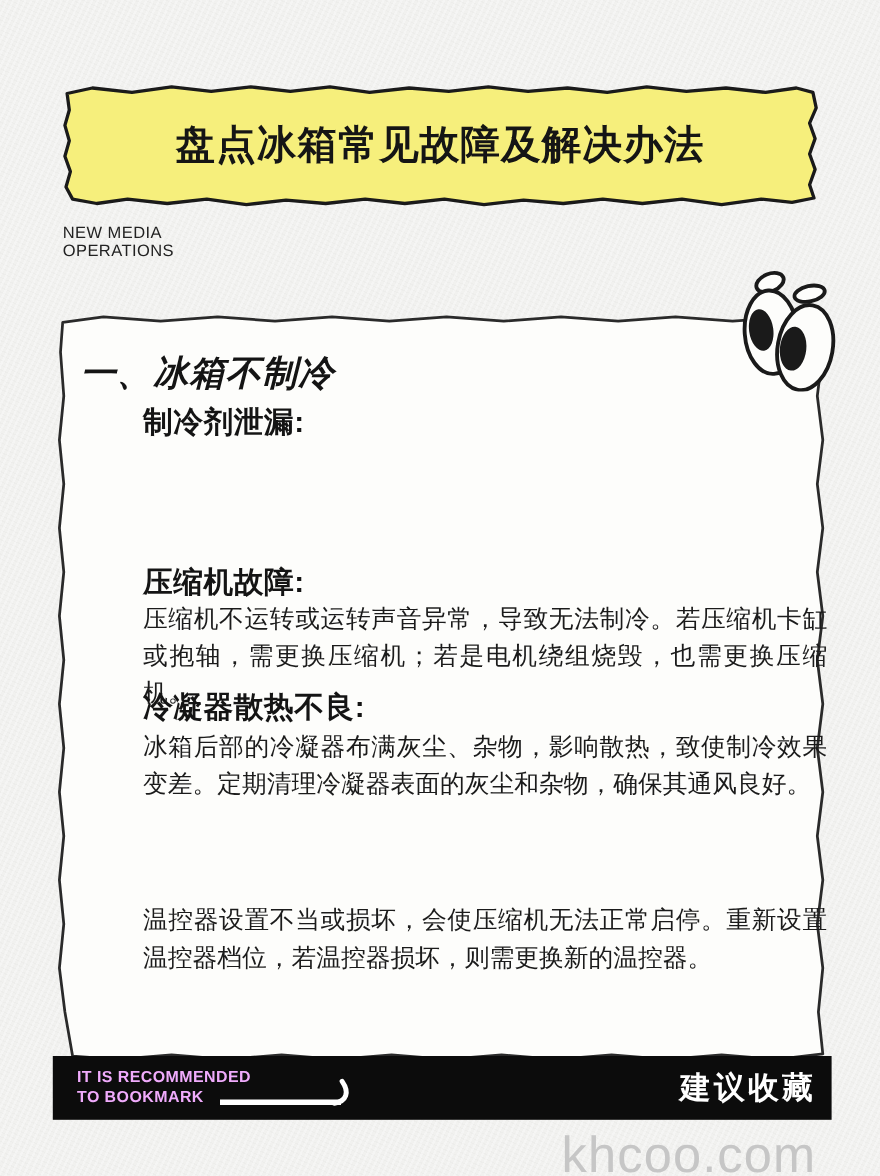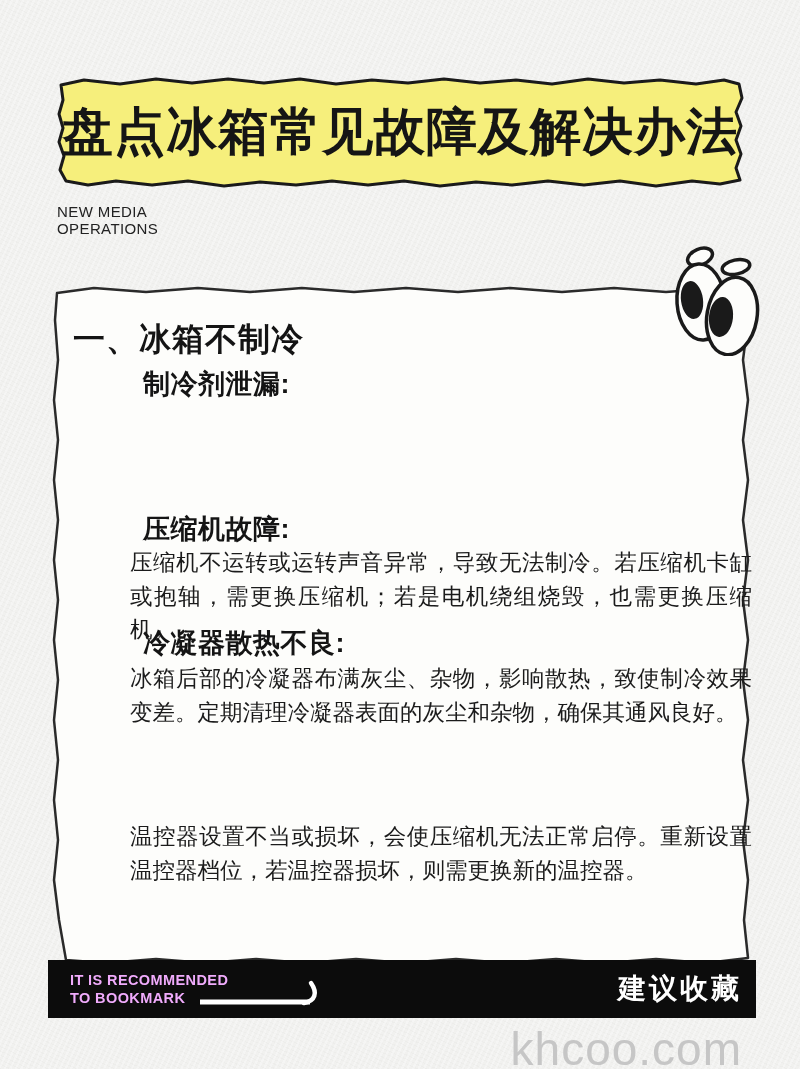--- a/index.html
+++ b/index.html
@@ -20,44 +20,44 @@
     opacity:.55;
     pointer-events: none;
   }
 
   
   .banner { position: absolute; left: 52px; top: 74px; width: 696px; height: 118px; }
   .banner svg { position: absolute; inset: 0; }
   .banner-title {
     position: absolute; inset: 0;
     display: flex; align-items: center; justify-content: center;
-    font-size: 51px; font-weight: 800; color: #151515;
+    font-size: 36px; font-weight: 800; color: #151515;
     letter-spacing: 1px; padding-bottom: 2px;
   }
 
   .subtitle-row {
     position: absolute; left: 57px; top: 203px; width: 688px;
     display: flex; justify-content: space-between;
     font-size: 15px; font-weight: 500; color: #222;
     line-height: 17px; letter-spacing: .4px; gap: 41px;
   }
   .subtitle-right { text-align: right; }
 
   
   .card { position: absolute; left: 46px; top: 280px; width: 714px; height: 692px; }
   .card svg { position: absolute; inset: 0; }
 
   .card-content { position: absolute; left: 46px; top: 280px; width: 714px; height: 692px; }
   .section-title {
     position: absolute; left: 27px; top: 38px;
-    font-size: 32px; font-weight: 800; color: #141414; letter-spacing: 1px;
+    font-size: 32px; font-weight: 800; color: #141414; letter-spacing: 1px; font-style: italic;
   }
   .item-heading {
     position: absolute; left: 84px;
-    font-size: 27px; font-weight: 800; color: #141414; letter-spacing: .5px; margin-left: 13px;
+    font-size: 27px; font-weight: 800; color: #141414; letter-spacing: .5px;
   }
   .item-body {
     position: absolute; left: 84px; width: 622px;
     font-size: 22.5px; line-height: 33.5px; color: #1b1b1b;
     text-align: justify;
   }
   .h1 { top: 86px; }  .b1 { top: 121px; }
   .h2 { top: 231px; } .b2 { top: 266px; }
   .h3 { top: 345px; } .b3 { top: 382px; }
   .h4 { top: 469px; } .b4 { top: 507px; margin-top: 33px; }

